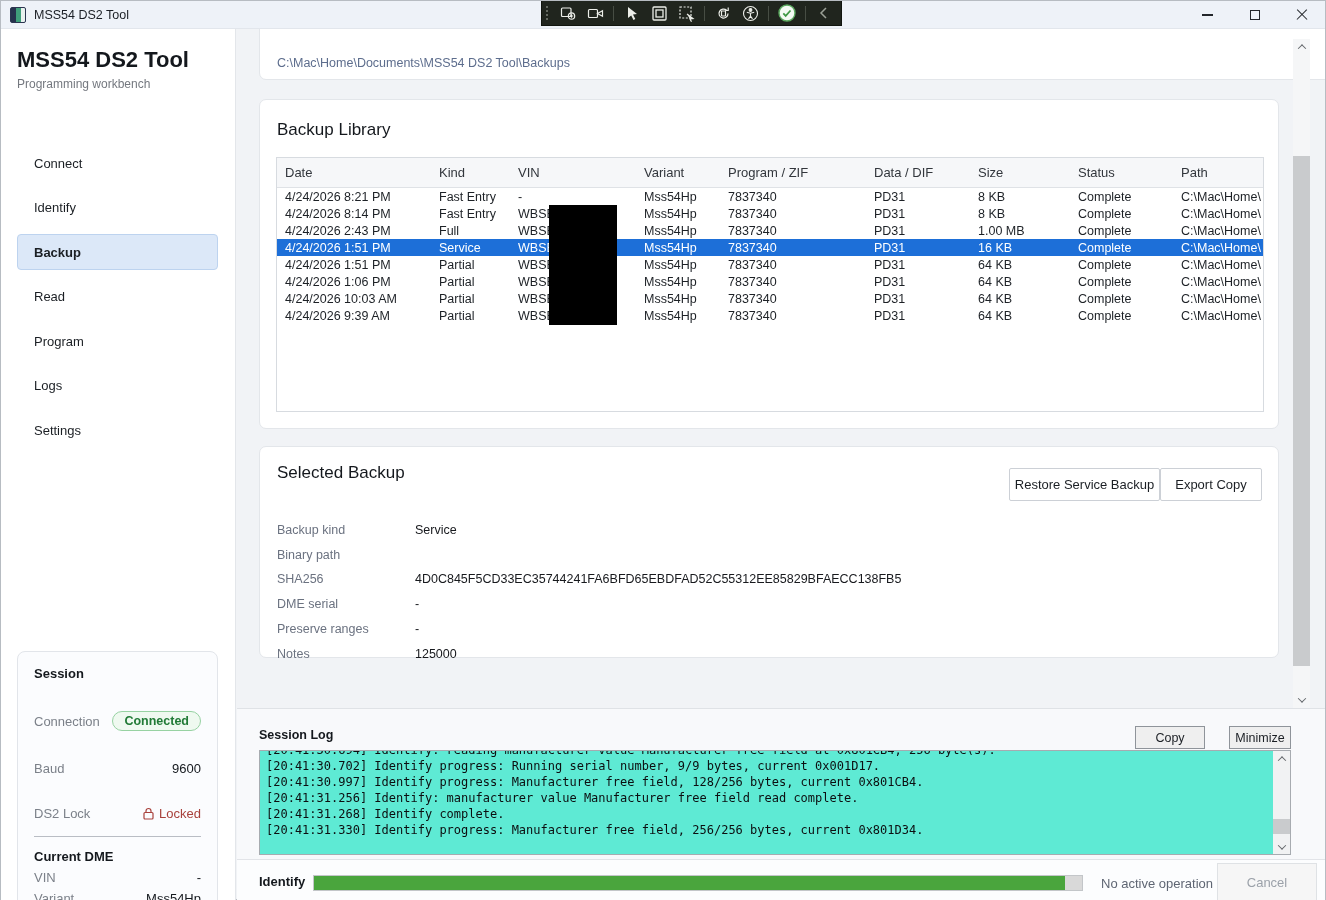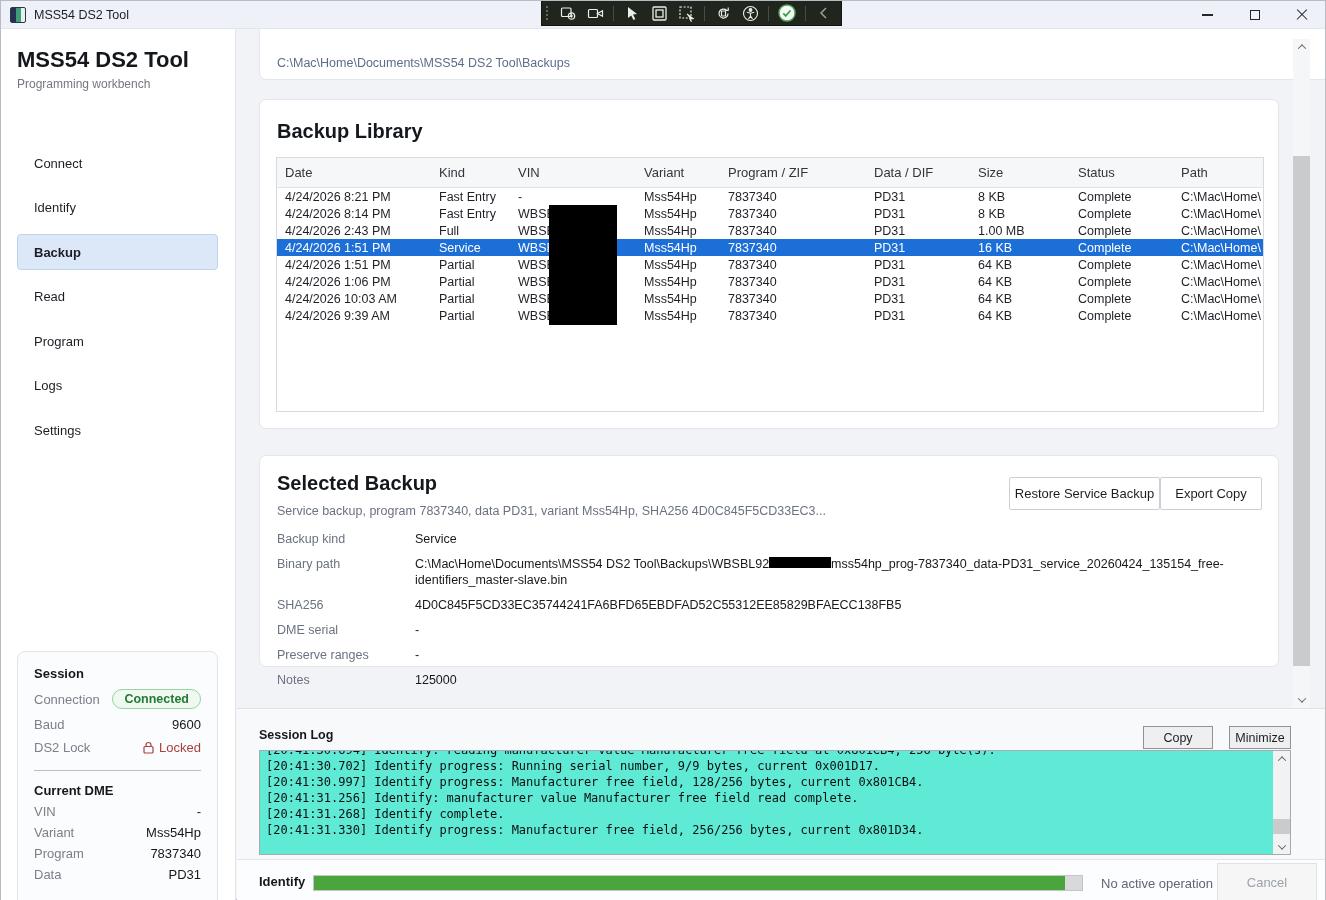--- a/index.html
+++ b/index.html
@@ -44,58 +44,58 @@
   .sb-subtitle { font-size:12px; color:#74787f; margin-left:16px; }
   .nav { position:absolute; left:16px; right:17px; top:116px; }
   .nav-item { height:36px; display:flex; align-items:center; padding-left:16px;
               font-size:13px; color:#1b1f24; margin-bottom:8.5px; border:1px solid transparent;
               border-radius:4px; cursor:default; }
   .nav-item.active { background:var(--nav-active-bg); border-color:#bdd3ef; font-weight:bold; }
 
   .session-card { position:absolute; left:16px; right:17px; top:622px; height:260px;
               background:#fbfcfe; border:1px solid #e2e5ea; border-radius:8px; padding:14px 16px; }
   .sc-h { font-size:13px; font-weight:bold; color:#14181d; }
-  .sc-row { display:flex; justify-content:space-between; align-items:center; margin-top:8px; }
+  .sc-row { display:flex; justify-content:space-between; align-items:center; margin-top:30px; }
   .sc-label { font-size:13px; color:#7b8089; }
   .sc-val { font-size:13px; color:#14181d; }
   .pill { font-size:12.5px; font-weight:bold; color:var(--connected-green);
           background:var(--connected-bg); border:1px solid #97d2a2; border-radius:11px;
           padding:2px 11px; }
   .lock-val { display:flex; align-items:center; gap:5px; color:var(--locked-red); font-size:13px; }
   .sc-div { border:none; border-top:1px solid #b9bdc4; margin:15px 0 12px 0; }
   .dme-row { display:flex; justify-content:space-between; margin-top:6px; }
   .dme-row .sc-label,.dme-row .sc-val { font-size:13px; }
 
   
   .main { position:absolute; left:236px; top:28px; right:0; bottom:0; background:#f1f3f6; }
   .scroll-area { position:absolute; left:0; top:0; right:0; height:679px; overflow:hidden; }
   .card { position:absolute; background:#ffffff; border:1px solid #e3e6ea; border-radius:7px; }
 
   .path-card { left:22px; top:-8px; width:1104px; height:59px; padding:34px 0 0 17px; }
   .path-text { font-size:12.5px; color:var(--path-text); }
 
   .library-card { left:22px; top:70px; width:1020px; height:330px; }
-  .card-title { font-size:20px; font-weight:bold; color:#14181d; }
+  .card-title { font-size:17px; font-weight:normal; color:#14181d; }
   .library-card .card-title { margin:20px 0 0 17px; }
 
   .table { position:absolute; left:16px; top:57px; width:988px; height:255px;
            border:1px solid #d7dbe0; background:#fff; }
   .thead { display:grid; grid-template-columns:154px 79px 126px 84px 146px 104px 100px 103px auto;
            height:30px; background:#f6f7f9; border-bottom:1px solid #dfe2e6; }
   .thead div { font-size:13px; color:#32363c; display:flex; align-items:center; padding-left:8px; }
   .trow { display:grid; grid-template-columns:154px 79px 126px 84px 146px 104px 100px 103px auto;
           height:17px; }
   .trow div { font-size:12.5px; color:#1d2126; display:flex; align-items:center;
           padding-left:8px; white-space:nowrap; overflow:hidden; }
   .trow.selected { background:var(--accent); }
   .trow.selected div { color:#ffffff; }
   .vin-redaction { position:absolute; left:272px; top:47px; width:68px; height:120px;
           background:var(--redaction); z-index:5; }
 
-  .selected-card { left:22px; top:426px; width:1020px; height:212px; }
+  .selected-card { left:22px; top:417px; width:1020px; height:212px; }
   .selected-card .card-title { margin:16px 0 0 17px; }
   .sb-summary { font-size:12.5px; color:#6b7280; margin:9px 0 0 17px; }
   .action-btns { position:absolute; right:16px; top:21px; display:flex; }
   .btn { background:#ffffff; border:1px solid #ccd0d6; border-radius:2px; height:33px;
          font-size:13px; color:#1b1f24; display:flex; align-items:center; justify-content:center;
          font-family:inherit; }
   .btn.restore { width:151px; } .btn.export { width:102px;text-align:center; }
   .fields { position:absolute; left:17px; top:75px; right:40px; }
   .f-row { display:flex; margin-bottom:9px; }
   .f-label { width:138px; flex:none; font-size:12.5px; color:#6b7280; padding-top:1px; }
@@ -112,21 +112,21 @@
           border-top:1.5px solid #63676b; }
   .chev.up { transform:rotate(45deg) translate(1px,1px); }
   .chev.down { transform:rotate(225deg) translate(1px,1px); }
   .vthumb { position:absolute; left:0; width:17px; background:#c9cbcd; }
   .vscroll .vthumb { top:117px; height:510px; }
 
   
   .log-panel { position:absolute; left:0; right:0; top:679px; height:151px;
                background:#f8f9fb; border-top:1px solid #dfe2e6; }
   .log-title { position:absolute; left:22px; top:19px; font-size:12.5px; font-weight:bold; color:#14181d; }
-  .log-btns { position:absolute; right:34px; top:17px; display:flex; gap:16px; }
+  .log-btns { position:absolute; right:34px; top:17px; display:flex; gap:24px; }
   .btn-sm { background:#efefef; border:1px solid #8f949a; height:23px; font-size:12.5px;
             color:#1b1f24; display:flex; align-items:center; justify-content:center; }
   .btn-sm.copy { width:70px; } .btn-sm.minimize { width:62px; }
   .log-box { position:absolute; left:22px; top:41px; width:1032px; height:105px;
              background:#5eead4; border:1px solid #a7abb0; overflow:hidden; }
   .log-lines { font-family:"DejaVu Sans Mono","Liberation Mono",monospace; font-size:12px;
              line-height:16px; color:#0c0e10; white-space:pre; padding-left:6px; margin-top:-9px; }
   .log-scroll { position:absolute; right:0; top:0; width:17px; height:103px; background:#f1f2f3; }
   .log-scroll .arrow { position:absolute; left:0; width:17px; height:15px; display:flex;
              align-items:center; justify-content:center; }
@@ -398,33 +398,31 @@
                 <div>Complete</div>
                 <div>C:\Mac\Home\</div>
               </div>
             </div>
           <div class="vin-redaction"></div>
         </div>
       </div>
 
       <div class="card selected-card">
         <div class="card-title">Selected Backup</div>
-        <div class="sb-summary">Service backup, program 7837340, data PD31, variant Mss54Hp, SHA256 4D0C845F5CD33EC3...</div>
         <div class="action-btns">
           <button class="btn restore">Restore Service Backup</button>
           <button class="btn export">Export Copy</button>
         </div>
         <div class="fields" id="fields">
             <div class="f-row">
               <div class="f-label">Backup kind</div>
               <div class="f-value">Service</div>
             </div>
             <div class="f-row">
               <div class="f-label">Binary path</div>
-              <div class="f-value">C:\Mac\Home\Documents\MSS54 DS2 Tool\Backups\WBSBL92<span class="redact-inline"></span>mss54hp_prog-7837340_data-PD31_service_20260424_135154_free-identifiers_master-slave.bin</div>
             </div>
             <div class="f-row">
               <div class="f-label">SHA256</div>
               <div class="f-value">4D0C845F5CD33EC35744241FA6BFD65EBDFAD52C55312EE85829BFAECC138FB5</div>
             </div>
             <div class="f-row">
               <div class="f-label">DME serial</div>
               <div class="f-value">-</div>
             </div>
             <div class="f-row">

